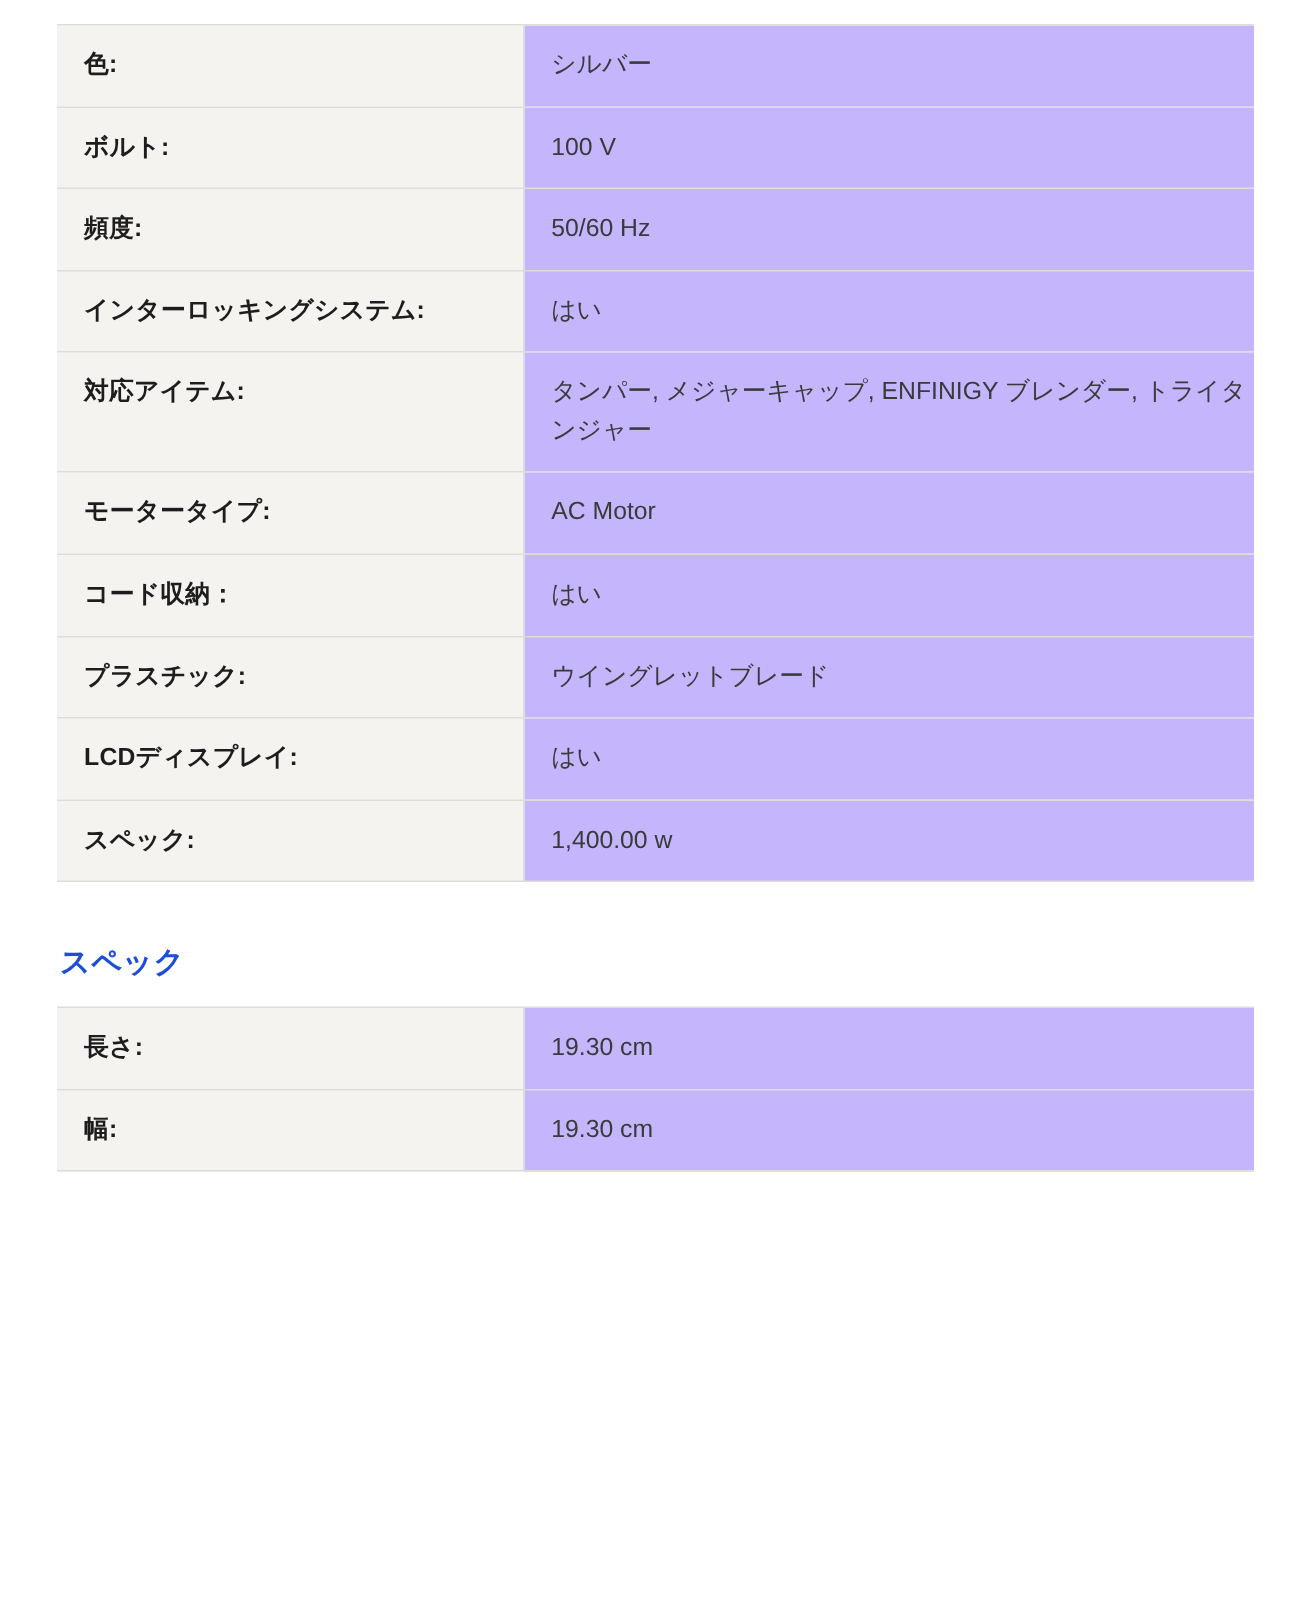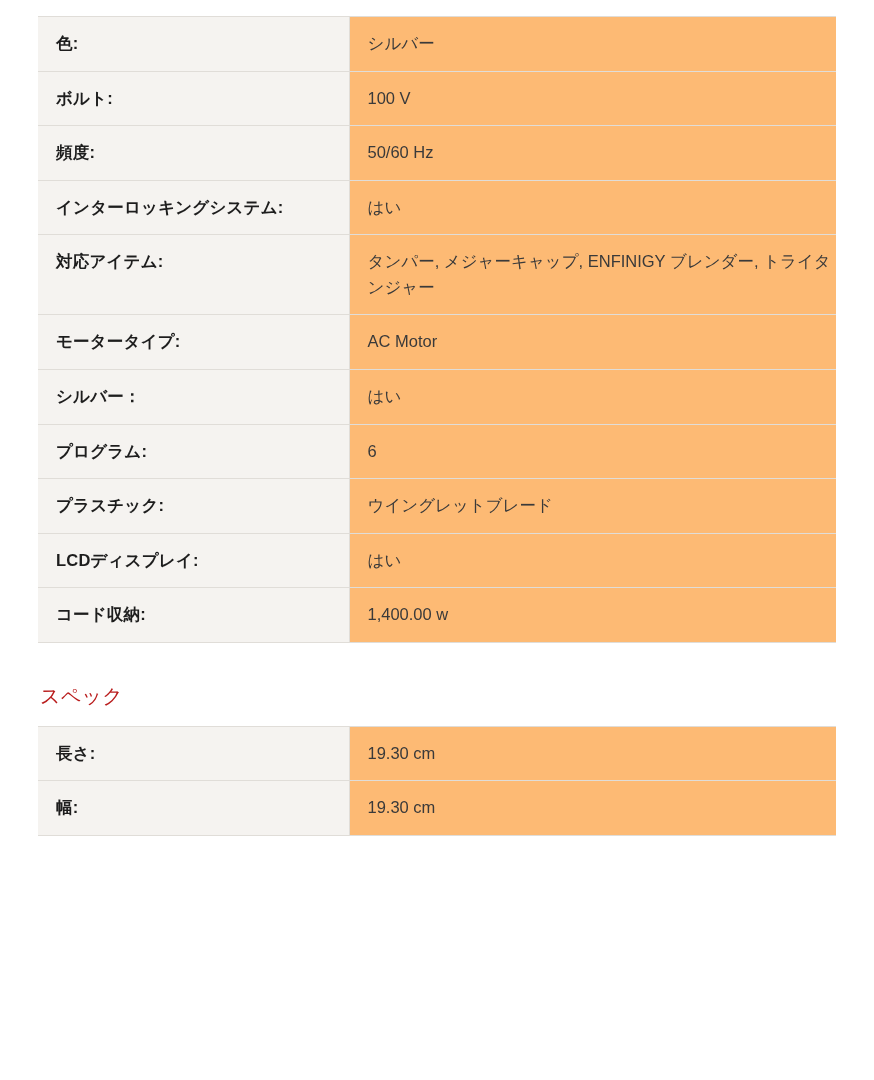--- a/index.html
+++ b/index.html
@@ -40,30 +40,30 @@
     font-size: 16.5px;
     line-height: 1.55;
   }
   .spec-table td.label {
     background: #f5f3f0;
     font-weight: bold;
     color: #1d1d1d;
     letter-spacing: 0.2px;
   }
   .spec-table td.value {
-    background: #fdba74;
+    background: #c4b5fd;
     color: #3a3a3a;
     padding-left: 18px;
     border-left: 1px solid #e0ddd8;
     word-break: break-word;
   }
   .section-title {
     font-size: 20px;
-    font-weight: normal;
-    color: #b91c1c;
+    font-weight: bold;
+    color: #1d4ed8;
     margin: 40px 0 16px 2px;
     letter-spacing: 0.3px;
   }
   .table-block {
     margin-bottom: 0;
   }
   .top-gap { height: 16px; }
 </style>
 </head>
 <body>
@@ -97,37 +97,33 @@
         </tr>
         <tr>
           <td class="label">対応アイテム:</td>
           <td class="value">タンパー, メジャーキャップ, ENFINIGY ブレンダー, トライタンジャー</td>
         </tr>
         <tr>
           <td class="label">モータータイプ:</td>
           <td class="value">AC Motor</td>
         </tr>
         <tr>
-          <td class="label">シルバー：</td>
+          <td class="label">コード収納：</td>
           <td class="value">はい</td>
-        </tr>
-        <tr>
-          <td class="label">プログラム:</td>
-          <td class="value">6</td>
         </tr>
         <tr>
           <td class="label">プラスチック:</td>
           <td class="value">ウイングレットブレード</td>
         </tr>
         <tr>
           <td class="label">LCDディスプレイ:</td>
           <td class="value">はい</td>
         </tr>
         <tr>
-          <td class="label">コード収納:</td>
+          <td class="label">スペック:</td>
           <td class="value">1,400.00 w</td>
         </tr>
       </tbody>
     </table>
   </div>
 
   <div class="section-title">スペック</div>
 
   <div class="table-block">
     <table class="spec-table">

